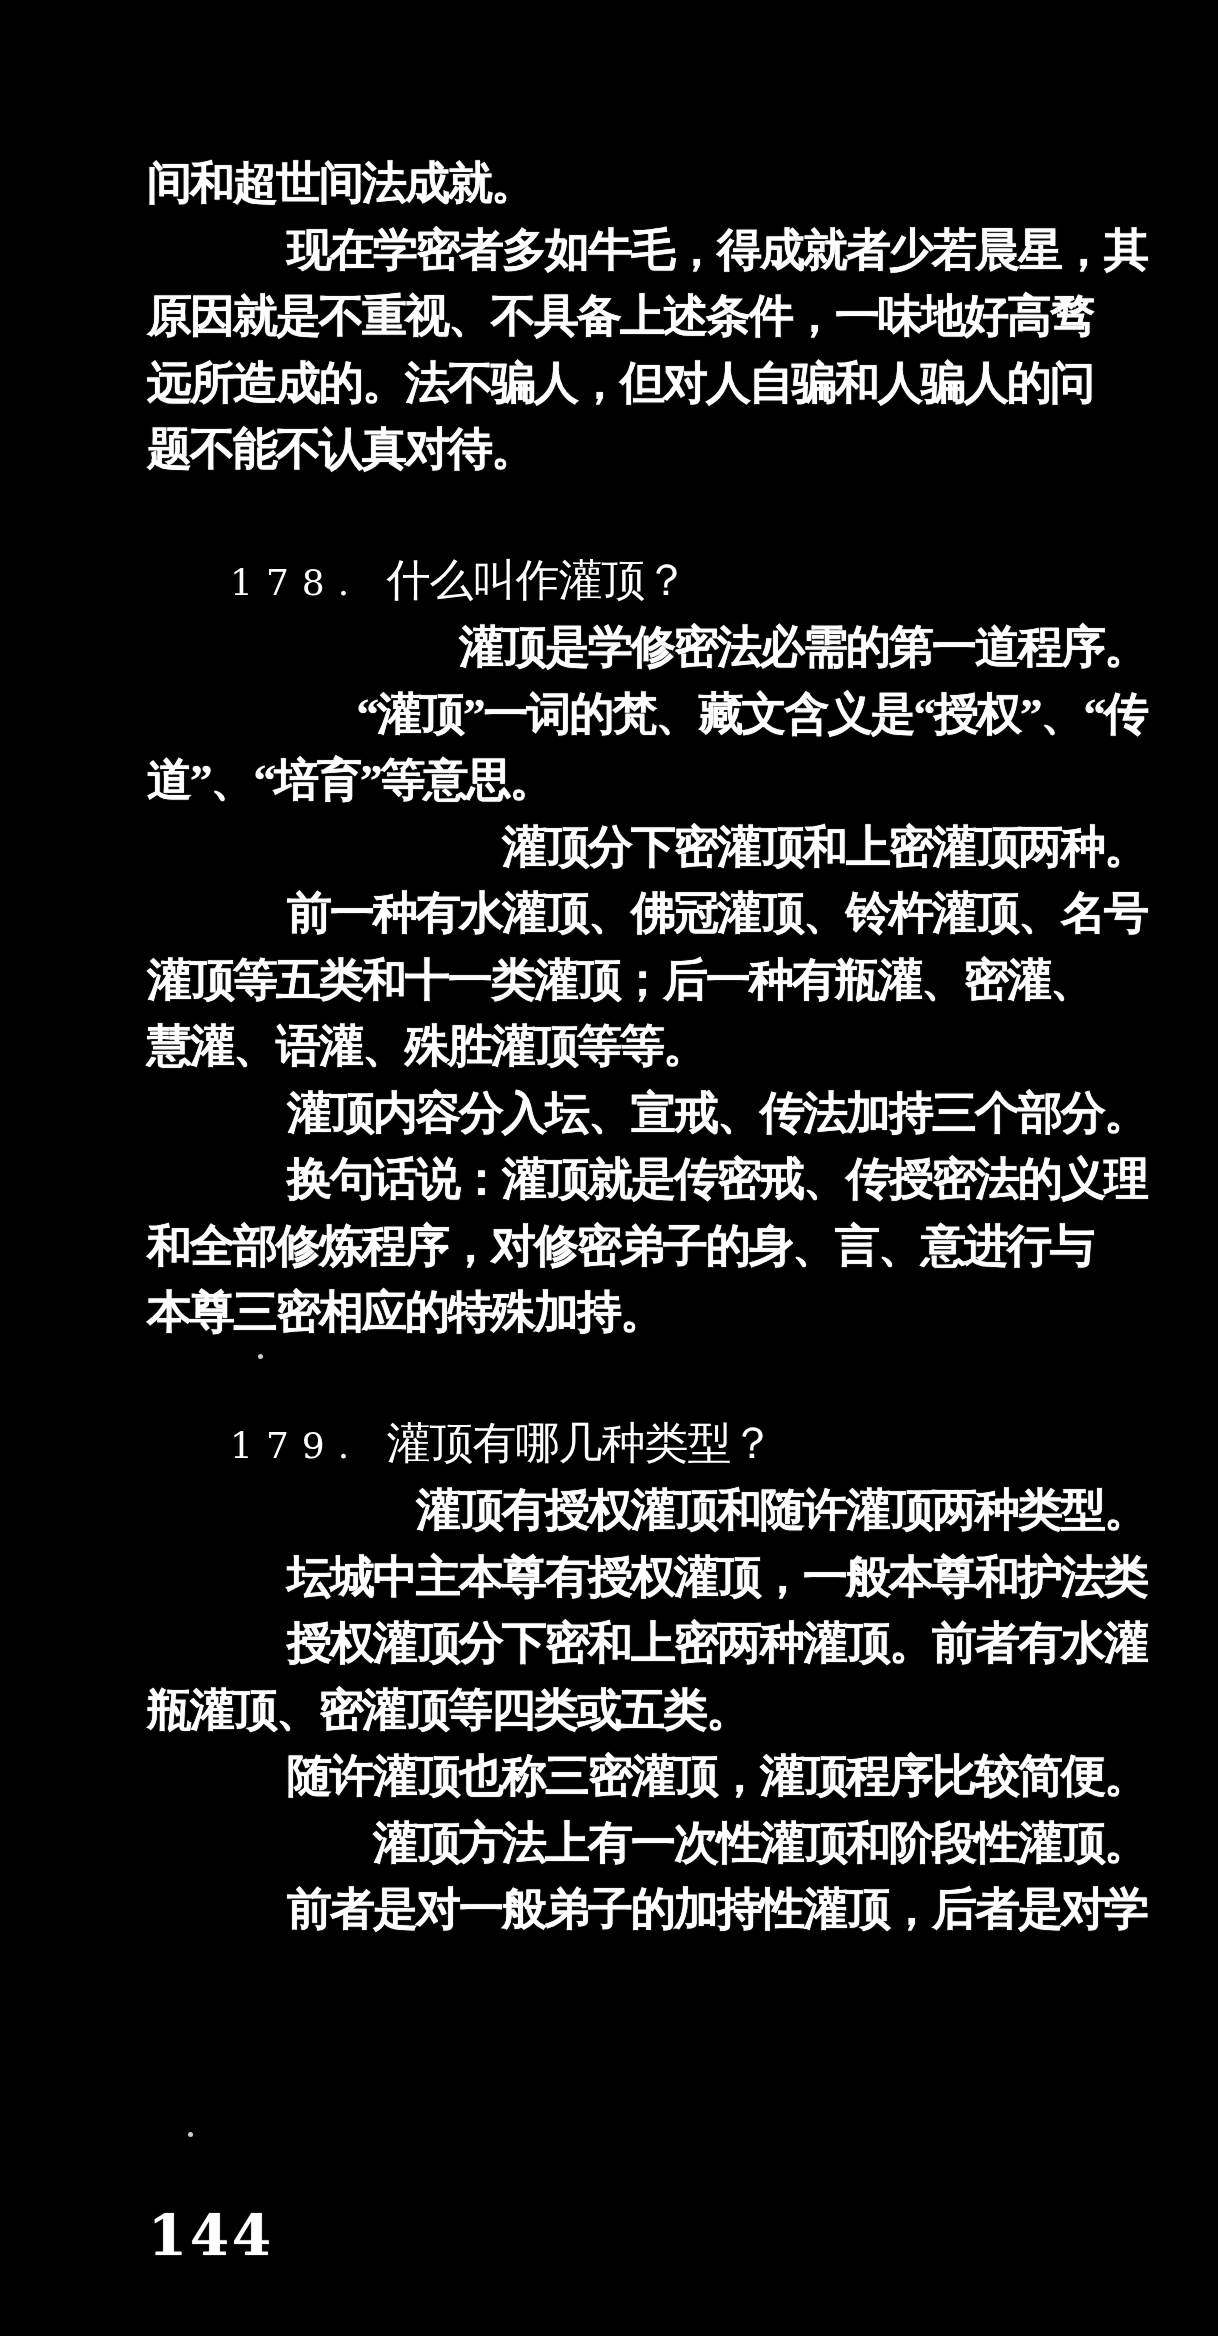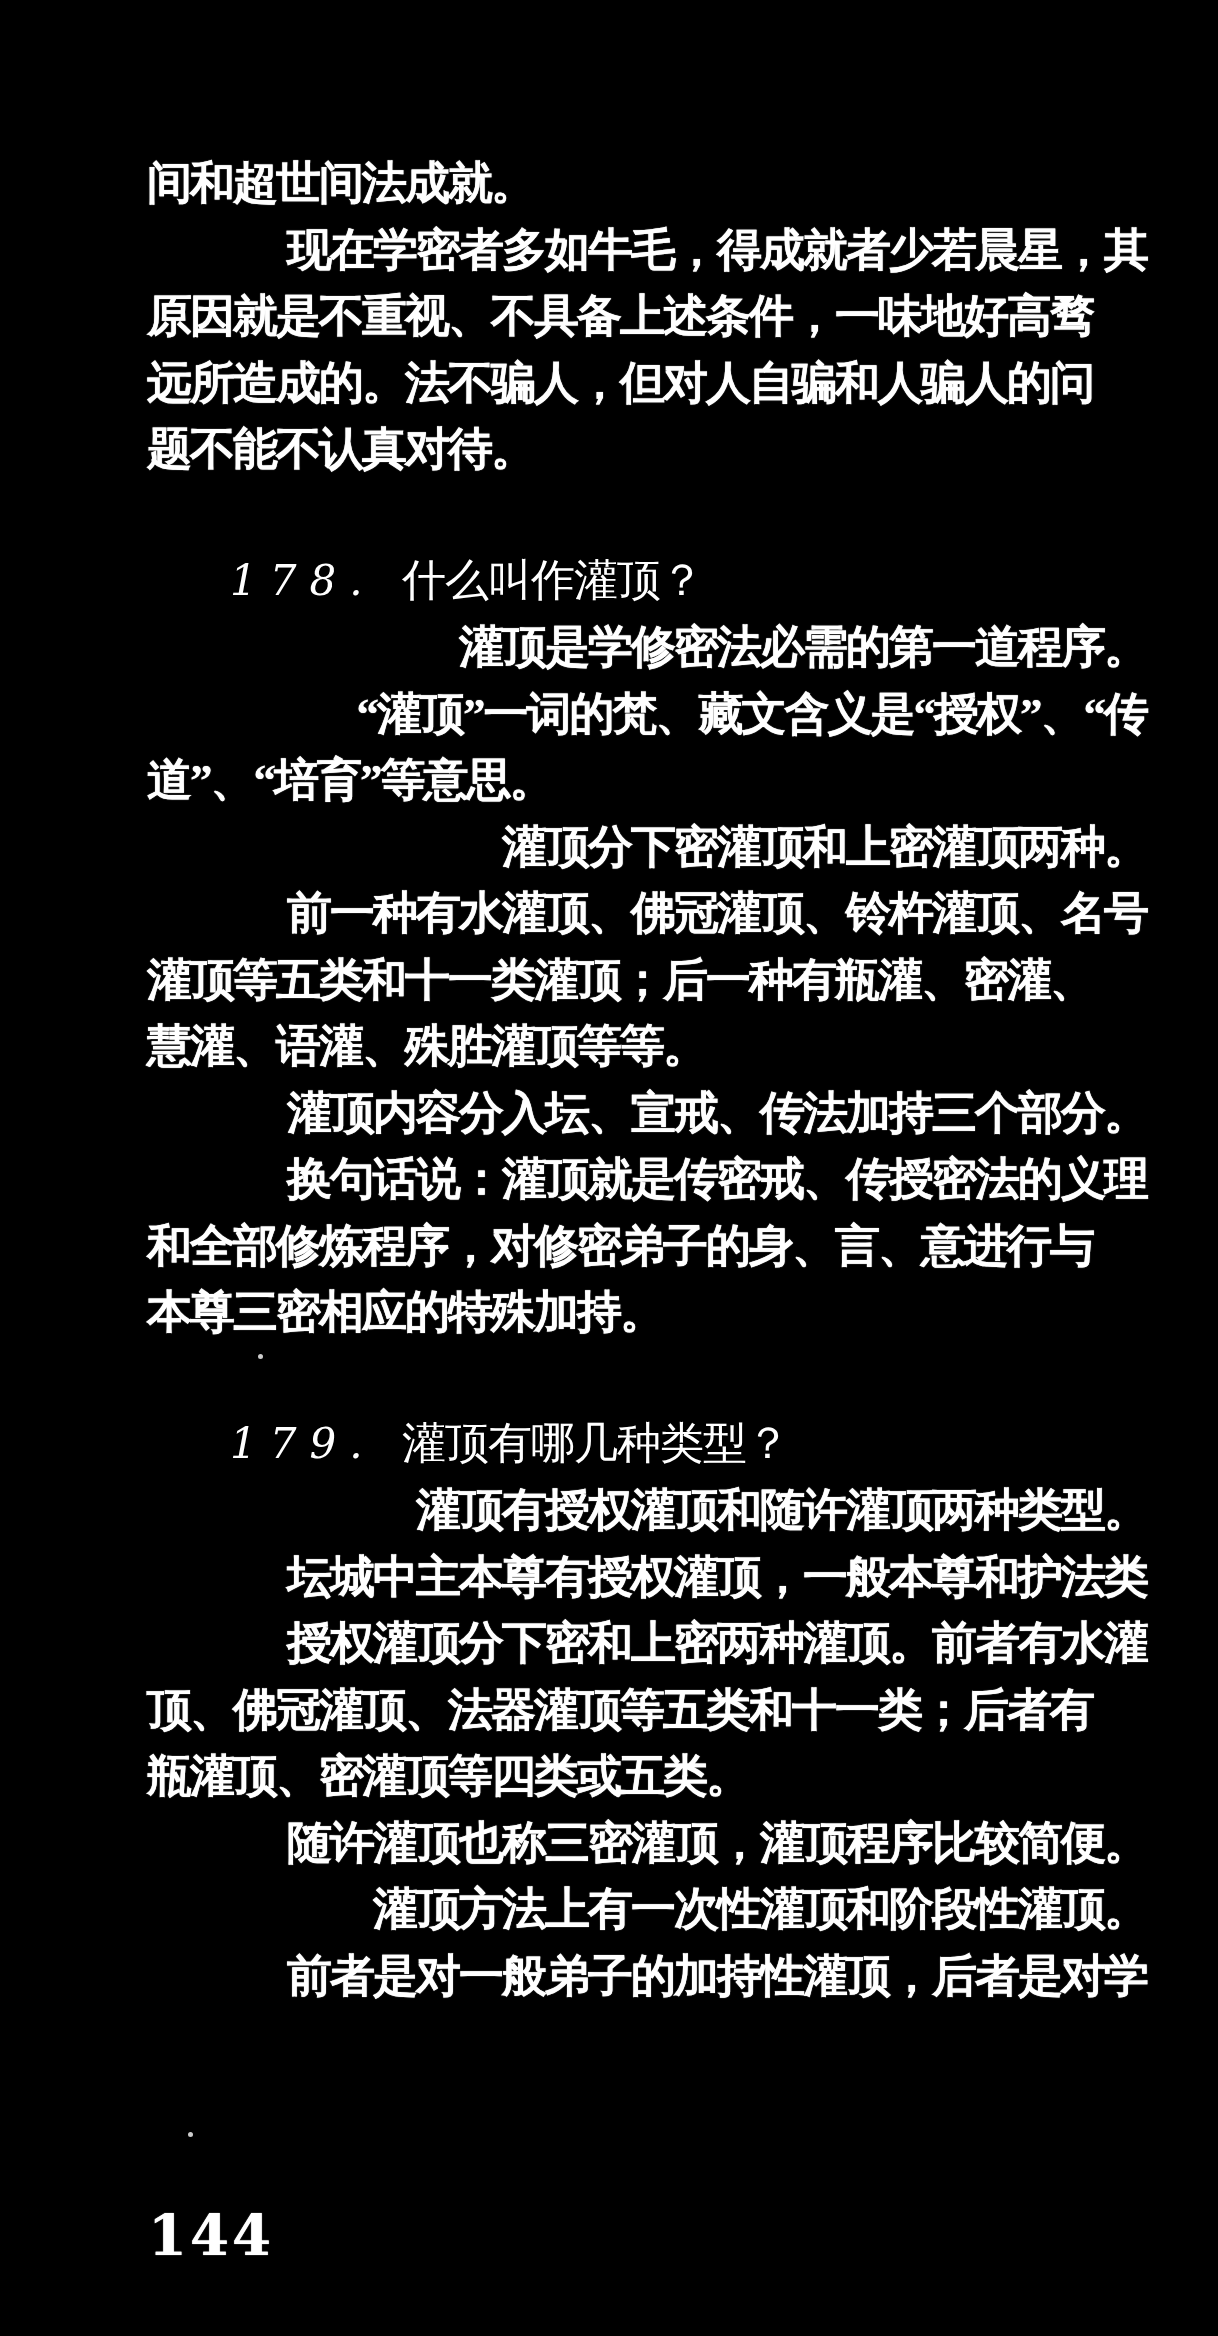--- a/index.html
+++ b/index.html
@@ -37,24 +37,23 @@
   }
   .question-heading {
     height: 66.5px;
     line-height: 66.5px;
     margin-top: 65px;
     white-space: nowrap;
     text-indent: 83px;
     font-weight: 400;
   }
   .question-number {
-    font-size: 42px;
+    font-size: 36px;
     letter-spacing: 13px;
     font-family: "DejaVu Serif", serif;
-    font-style: italic;
   }
   .question-title {
     font-size: 44px;
     letter-spacing: -1px;
   }
   .page-number {
     position: absolute;
     left: 148px;
     top: 2202px;
     font-size: 56px;
@@ -89,21 +88,20 @@
       <div class="text-line">灌顶等五类和十一类灌顶；后一种有瓶灌、密灌、</div>
       <div class="text-line">慧灌、语灌、殊胜灌顶等等。</div>
       <div class="text-line indent">灌顶内容分入坛、宣戒、传法加持三个部分。</div>
       <div class="text-line indent">换句话说：灌顶就是传密戒、传授密法的义理</div>
       <div class="text-line">和全部修炼程序，对修密弟子的身、言、意进行与</div>
       <div class="text-line">本尊三密相应的特殊加持。</div>
       <div class="question-heading"><span class="question-number">179. </span><span class="question-title">灌顶有哪几种类型？</span></div>
       <div class="text-line indent">灌顶有授权灌顶和随许灌顶两种类型。</div>
       <div class="text-line indent">坛城中主本尊有授权灌顶，一般本尊和护法类</div>
       <div class="text-line indent">授权灌顶分下密和上密两种灌顶。前者有水灌</div>
-      <div class="text-line">顶、佛冠灌顶、法器灌顶等五类和十一类；后者有</div>
       <div class="text-line">瓶灌顶、密灌顶等四类或五类。</div>
       <div class="text-line indent">随许灌顶也称三密灌顶，灌顶程序比较简便。</div>
       <div class="text-line indent">灌顶方法上有一次性灌顶和阶段性灌顶。</div>
       <div class="text-line indent">前者是对一般弟子的加持性灌顶，后者是对学</div>
     </div>
   <div class="page-number">144</div>
 <div class="speck" style="left: 258px; top: 1354px; width: 5px; height: 5px;"></div>
     <div class="speck" style="left: 188px; top: 2132px; width: 5px; height: 5px;"></div>
   </div>
 

